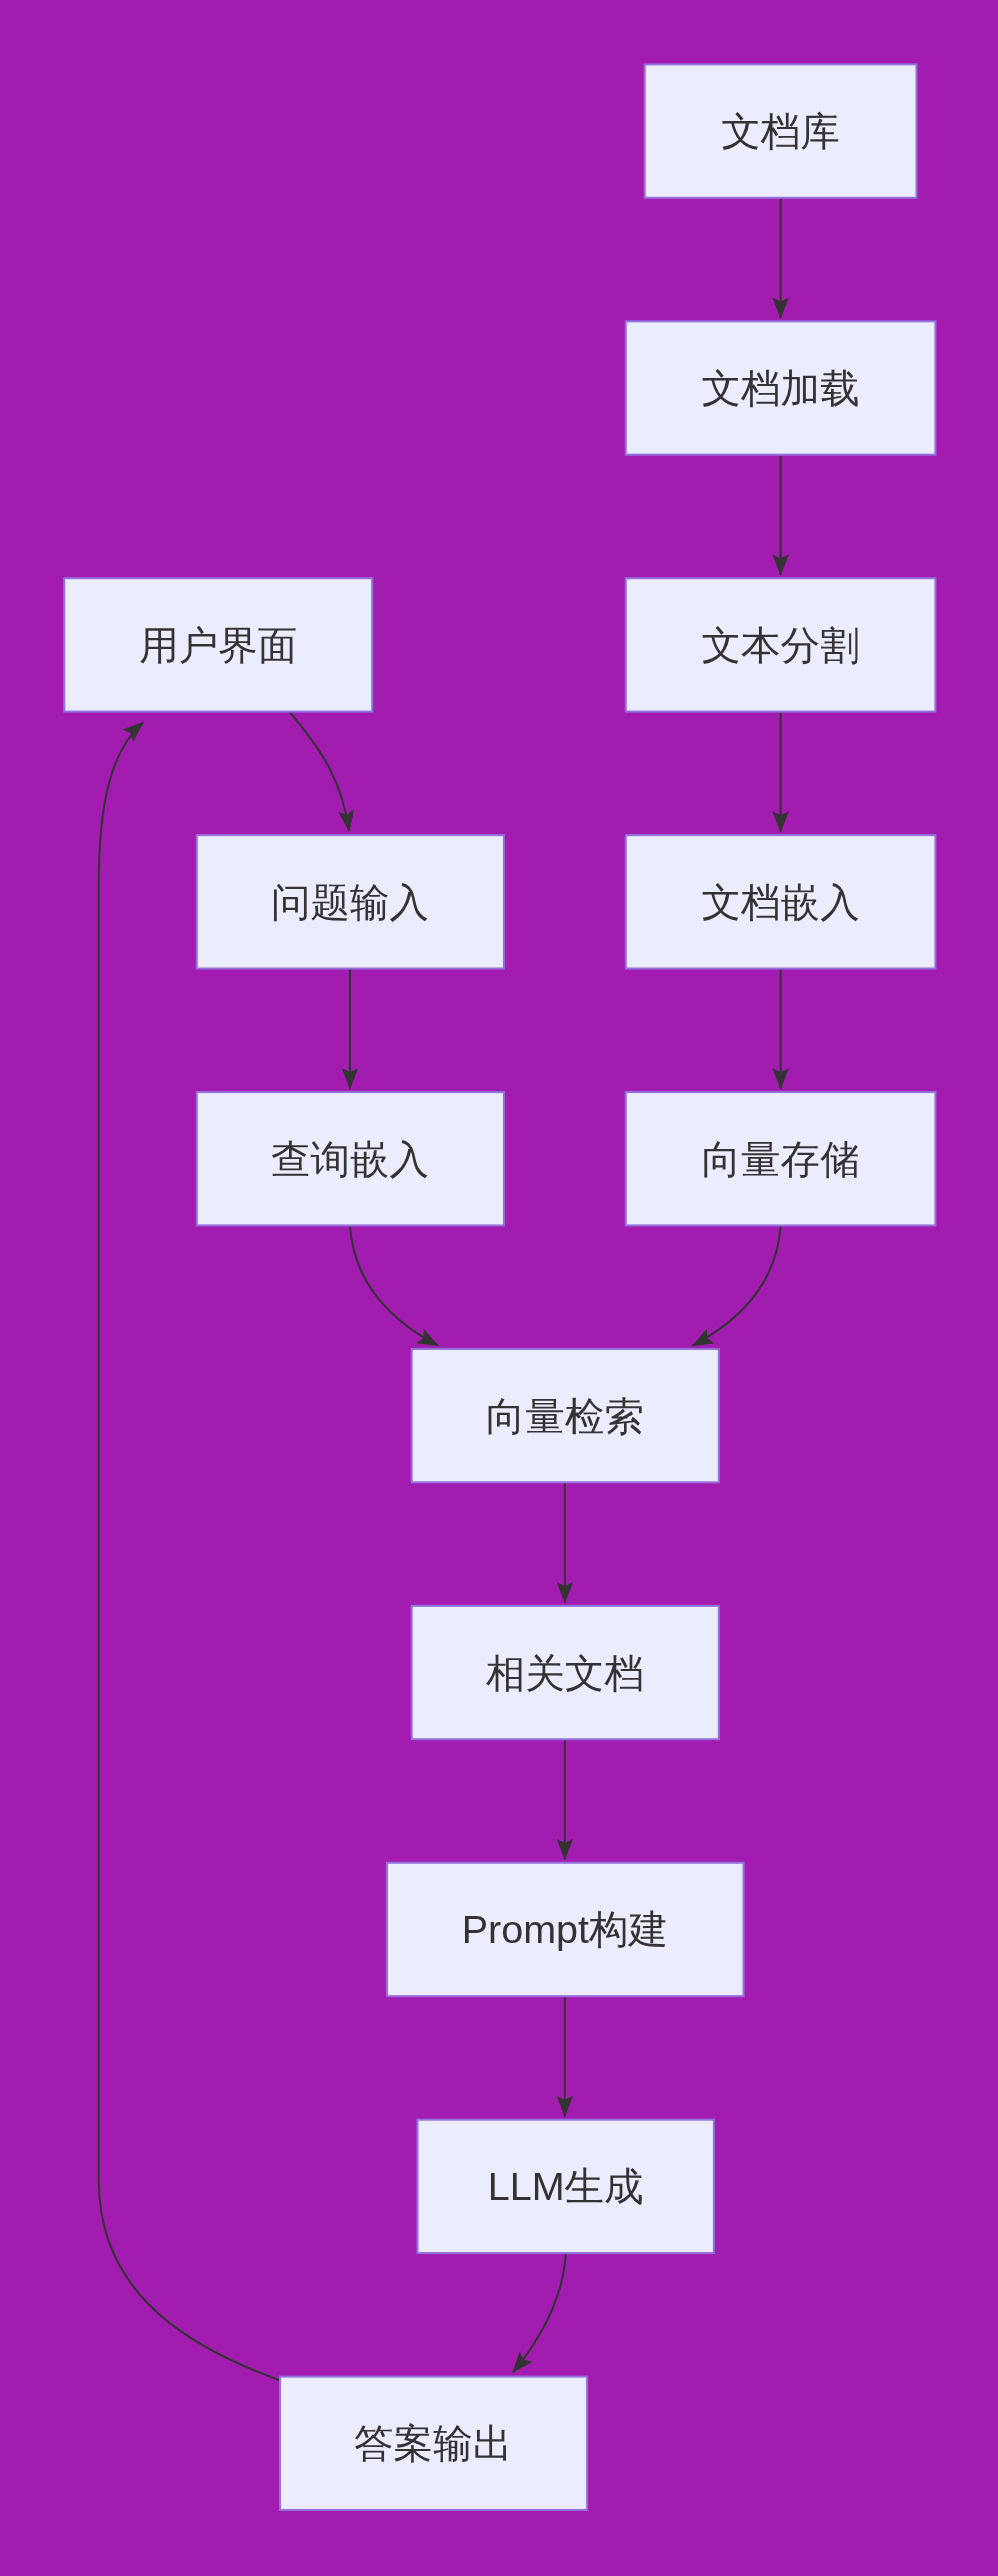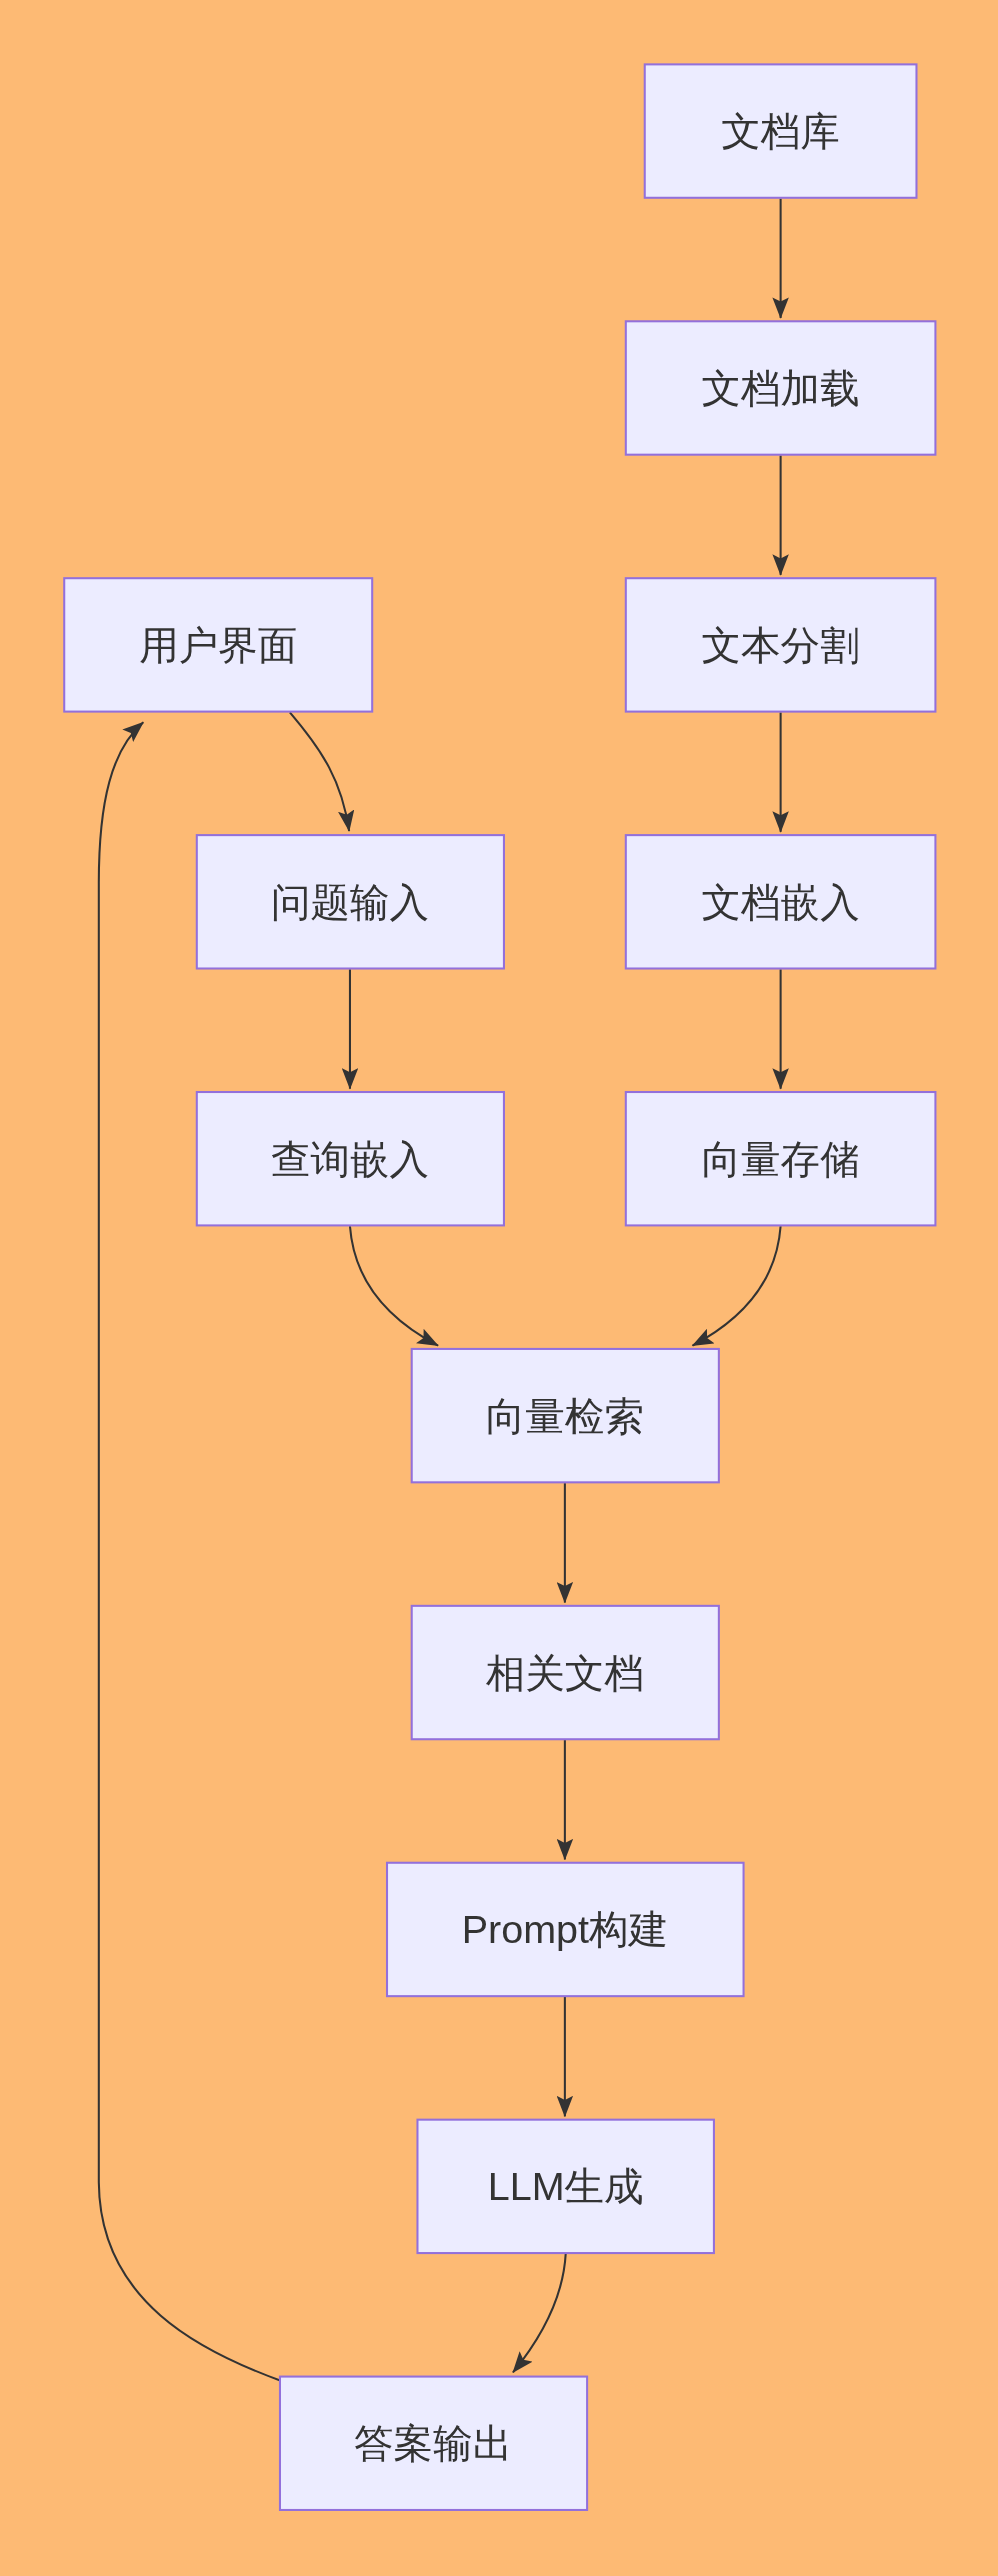--- a/index.html
+++ b/index.html
@@ -3,21 +3,21 @@
 <meta charset="utf-8">
 <style>
   html, body {
     margin: 0;
     padding: 0;
     background: #ffffff;
   }
   .canvas-wrap {
     width: 998px;
     height: 2576px;
-    background: #fdba74;
+    background: #a21caf;
     position: relative;
   }
   svg {
     display: block;
     font-family: "Liberation Sans", "DejaVu Sans", sans-serif;
   }
   .node rect {
     fill: #ECECFF;
     stroke: #9370DB;
     stroke-width: 2.5px;

